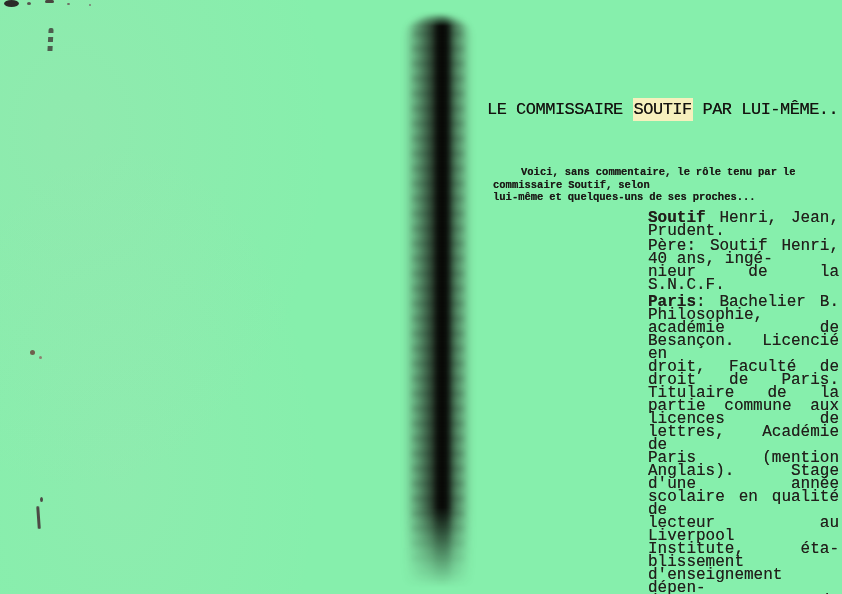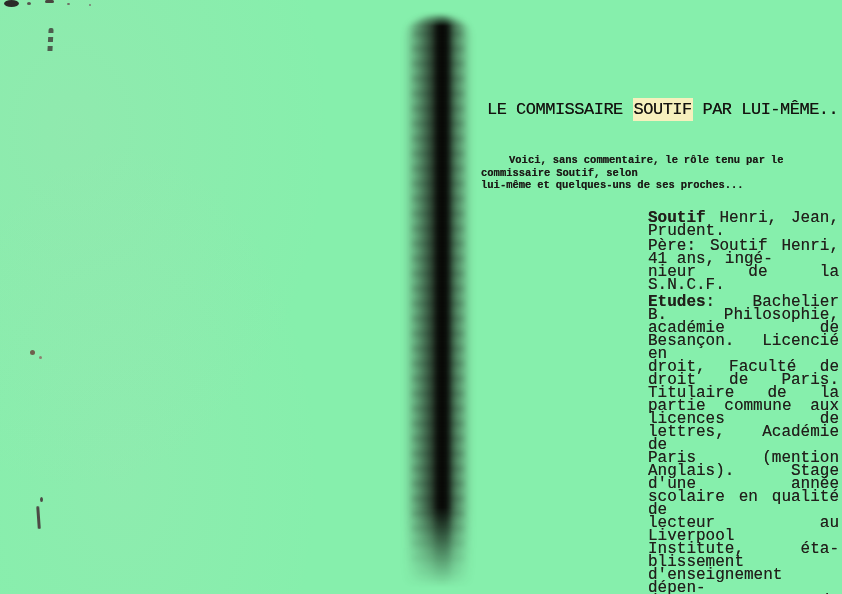--- a/index.html
+++ b/index.html
@@ -58,21 +58,21 @@
 
   
   .title{
     position:absolute;left:83px;top:100px;margin:0;
     font-size:17px;font-weight:normal;letter-spacing:-0.5px;
     color:#14120f;white-space:nowrap;
     text-shadow:0 0 0.4px rgba(20,18,15,0.7);
   }
   .hl{background:#f6f0bd;padding:2px 1px;}
   .intro{
-    position:absolute;left:77px;top:154px;width:336px;margin:0;
+    position:absolute;left:77px;top:154px;width:336px;margin:12px;
     font-size:10.5px;font-weight:bold;line-height:12.5px;
     white-space:pre-line;text-indent:28px;word-spacing:-0.4px;
     color:#1c1a17;text-shadow:0 0 0.3px rgba(25,22,18,0.7);
   }
   .body-col{
     position:absolute;left:244px;top:212px;width:191px;
     font-size:16px;line-height:13px;
     color:#211f1b;text-shadow:0 0 0.3px rgba(30,27,22,0.65);
   }
   .para{
@@ -110,23 +110,23 @@
 
   <div class="right-page">
 
     <h1 class="title"><span>LE COMMISSAIRE </span><span class="hl">SOUTIF</span><span> PAR LUI-MÊME...</span></h1>
 
     <p class="intro">Voici, sans commentaire, le rôle tenu par le commissaire Soutif, selon
 lui-même et quelques-uns de ses proches...</p>
 
     <div class="body-col">
       <p class="para nostretch"><b>Soutif</b><span> Henri, Jean, Prudent.</span></p>
-      <p class="para nostretch m2"><b></b><span>Père: Soutif Henri, 41 ans, ingé-
+      <p class="para nostretch m2"><b></b><span>Père: Soutif Henri, 40 ans, ingé-
 nieur de la S.N.C.F.</span></p>
-      <p class="para m4"><b>Etudes</b><span>: Bachelier B. Philosophie,
+      <p class="para m4"><b>Paris</b><span>: Bachelier B. Philosophie,
 académie de Besançon. Licencié en
 droit, Faculté de droit de Paris.
 Titulaire de la partie commune aux
 licences de lettres, Académie de
 Paris (mention Anglais). Stage
 d'une année scolaire en qualité de
 lecteur au Liverpool Institute, éta-
 blissement d'enseignement dépen-
 dant de l'université de Liverpool.
 Connaissances linguistiques:

